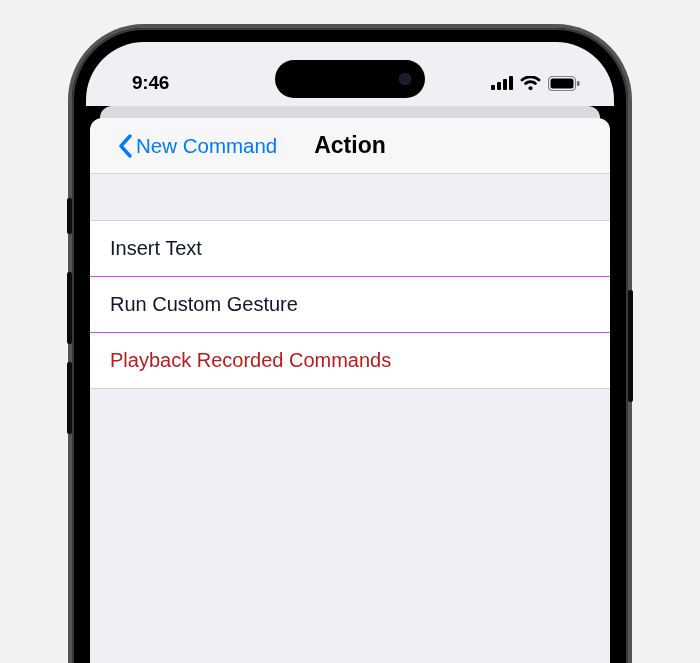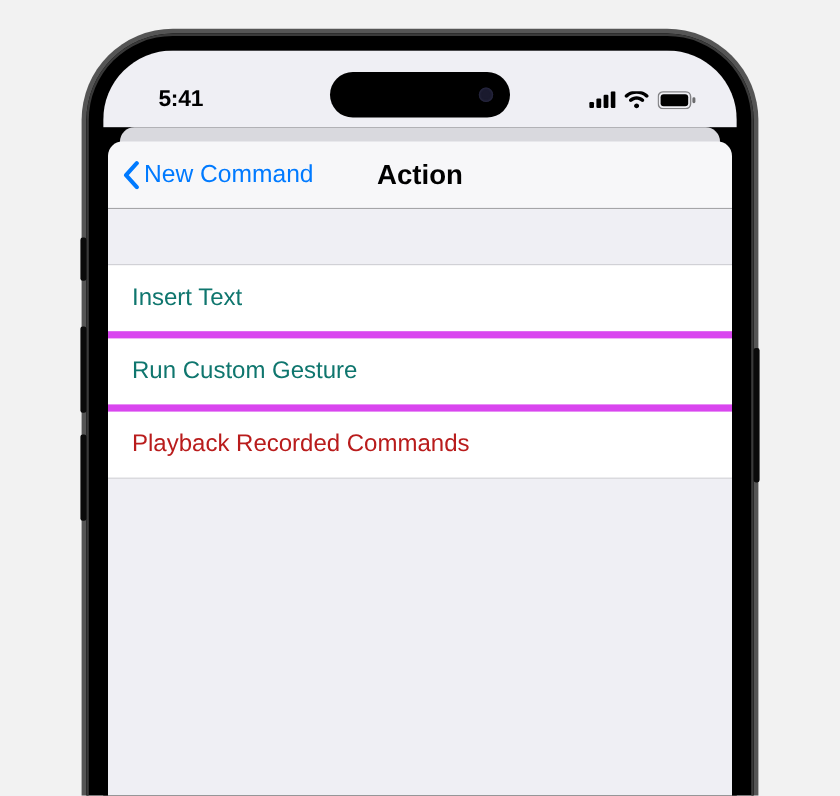--- a/index.html
+++ b/index.html
@@ -85,21 +85,21 @@
       display: flex;
       align-items: center;
       position: relative;
       border-radius: 12px 12px 0 0;
       margin: -2px 4px 0 4px;
     }
     .back-btn {
       display: flex;
       align-items: center;
       gap: 4px;
-      padding-left: 12px;
+      padding-left: 28px;
       color: #007aff;
       font-size: 20.5px;
       font-weight: 400;
       cursor: pointer;
     }
     .back-btn svg { display: block; }
     .nav-title {
       position: absolute;
       left: 50%;
       transform: translateX(-50%);
@@ -114,22 +114,22 @@
     }
     .spacer { height: 46px; }
     .list-group {
       background: #fff;
       border-top: 1px solid #d1d1d6;
       border-bottom: 1px solid #d1d1d6;
     }
     .list-item {
       padding: 16px 20px;
       font-size: 20px;
-      color: #0f766e;
-      border-bottom: 6px solid #d946ef;
+      color: #0f172a;
+      border-bottom: 1px solid #d946ef;
       cursor: pointer;
     }
     .list-item:last-child { border-bottom: none; }
     .list-item.disabled {
       color: #b91c1c;
       cursor: default;
     }
     .footer-text {
       padding: 12px 20px 20px 20px;
       font-size: 16px;
@@ -154,21 +154,21 @@
   <div class="side-btn vol-up"></div>
   <div class="side-btn vol-dn"></div>
   <div class="side-btn power"></div>
 
   <div class="screen">
     <div class="dynamic-island">
       <div class="camera-dot"></div>
     </div>
 
     <div class="status-bar">
-      <div class="status-time">5:41</div>
+      <div class="status-time">9:46</div>
       <div class="status-right">
         <svg width="22" height="14" viewBox="0 0 22 14">
           <rect x="0" y="9" width="4" height="5" rx="1" fill="#000"></rect>
           <rect x="6" y="6" width="4" height="8" rx="1" fill="#000"></rect>
           <rect x="12" y="3" width="4" height="11" rx="1" fill="#000"></rect>
           <rect x="18" y="0" width="4" height="14" rx="1" fill="#000"></rect>
         </svg>
         <svg width="21" height="15" viewBox="0 0 21 15">
           <path d="M10.5 14.2 c-0.5 0 -1 -0.2 -1.4 -0.6 l-0.2 -0.2 c-0.7 -0.7 -0.7 -1.9 0.1 -2.6 0.9 -0.8 2.1 -0.8 3 0 0.8 0.7 0.8 1.9 0.1 2.6 l-0.2 0.2 c-0.4 0.4 -0.9 0.6 -1.4 0.6 z" fill="#000"></path>
           <path d="M4.6 8.6 c-0.6 -0.6 -0.6 -1.5 0 -2.1 3.3 -3 8.5 -3 11.8 0 0.6 0.6 0.6 1.5 0 2.1 -0.6 0.5 -1.5 0.5 -2.1 0 -2.1 -1.9 -5.5 -1.9 -7.6 0 -0.6 0.5 -1.5 0.5 -2.1 0 z" fill="#000"></path>

